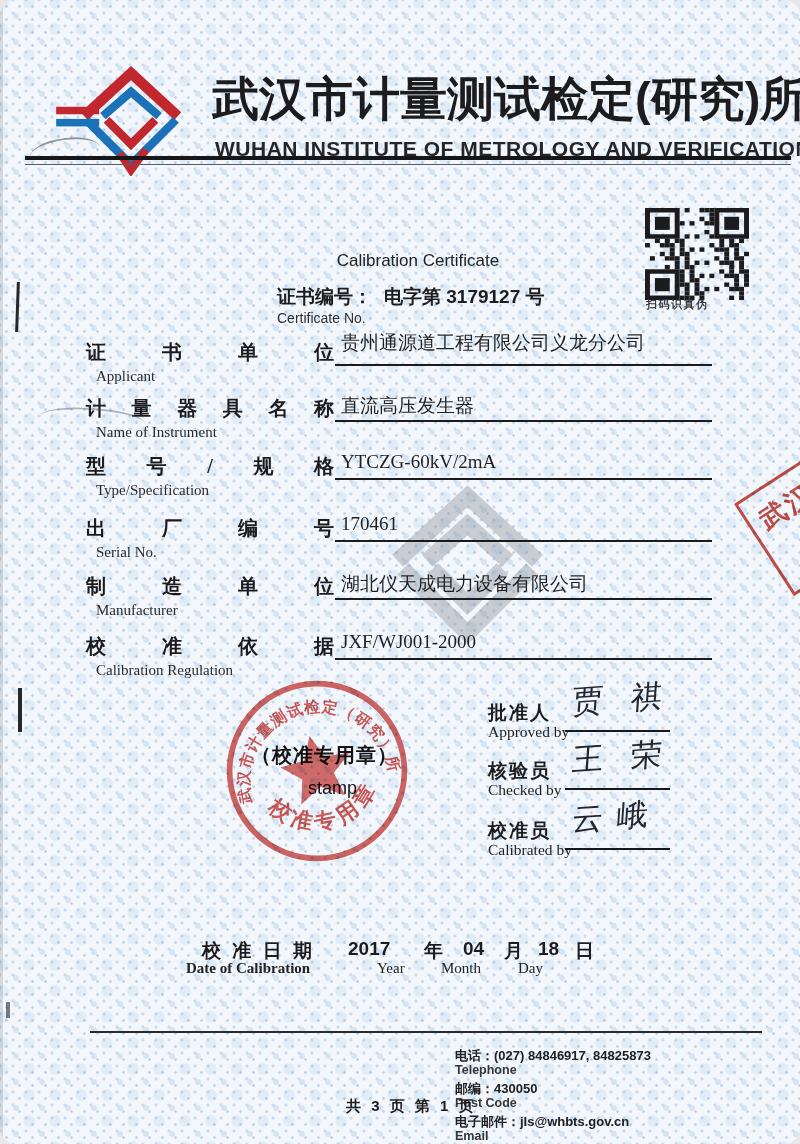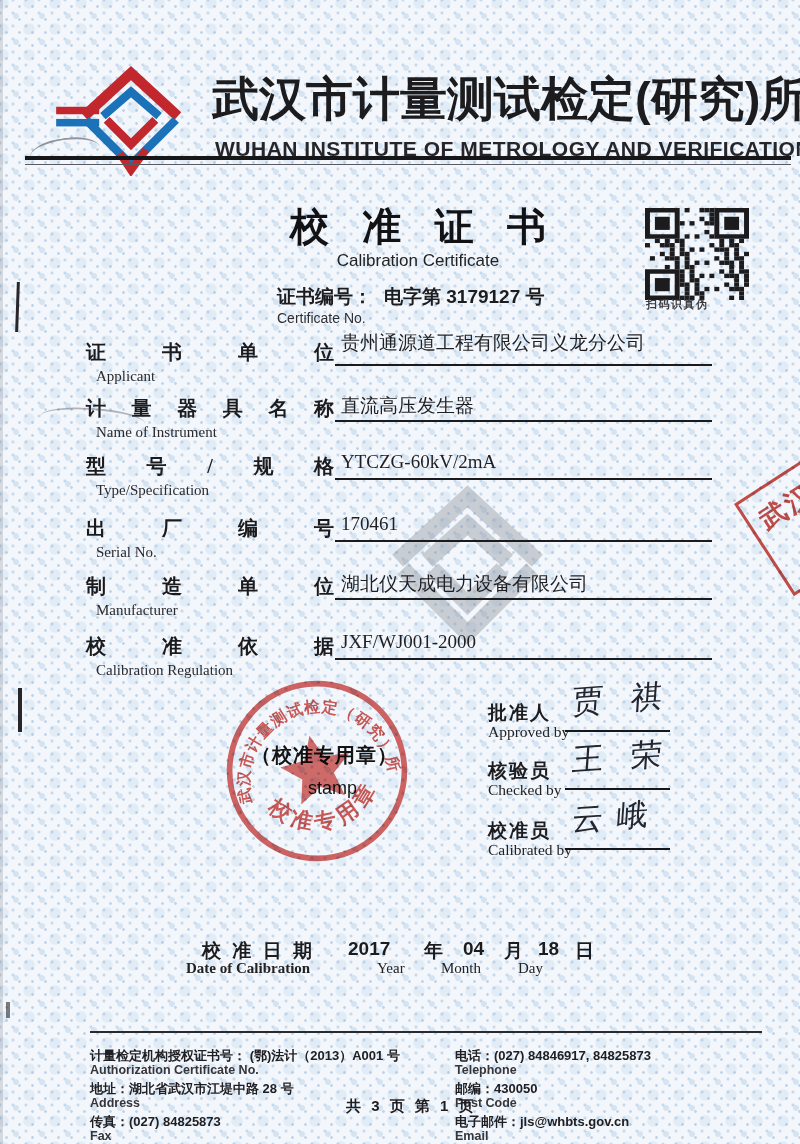--- a/index.html
+++ b/index.html
@@ -7,20 +7,21 @@
     position:relative;width:800px;height:1144px;overflow:hidden;
     font-family:"Liberation Sans",sans-serif;color:#222;
     background-color:#f3f7fb;
     background-image:
       radial-gradient(circle, rgba(120,165,210,.42) 1.1px, transparent 1.6px),
       radial-gradient(circle, rgba(120,165,210,.42) 1.1px, transparent 1.6px),
       radial-gradient(circle, rgba(140,185,225,.30) 2.6px, transparent 3.2px),
       radial-gradient(circle, rgba(160,195,230,.22) 5px, rgba(160,195,230,0) 6.5px);
     background-size:13px 13px,13px 13px,26px 26px,26px 26px;
     background-position:0 0,6.5px 6.5px,3px 3px,16px 16px;
+    border-radius:16px;
   }
   .abs{position:absolute;}
   .jlabel{text-align:justify;text-align-last:justify;text-justify:inter-character;}
 
   
   .inst-cn{left:212px;top:68px;width:585px;font-size:47px;font-weight:800;color:#1c1c1e;white-space:nowrap;letter-spacing:0;}
   .inst-en{left:215px;top:137px;font-size:21px;font-weight:700;color:#26262a;letter-spacing:.5px;white-space:nowrap;}
   .rule1{left:25px;top:156px;width:766px;height:4px;background:#17171a;}
   .rule2{left:25px;top:164px;width:766px;height:1px;background:#5a5a60;}
 
@@ -98,21 +99,20 @@
       <polyline points="32,64 80,112 128,64" stroke="#1b72b8" stroke-width="9"></polyline>
       <polyline points="54,64 80,90 106,64" stroke="#c1272d" stroke-width="9"></polyline>
       <polyline points="68,100 80,118 96,96" stroke="#c1272d" stroke-width="8"></polyline>
     </g>
   </svg>
   <div class="abs inst-cn">武汉市计量测试检定(研究)所</div>
   <div class="abs inst-en">WUHAN INSTITUTE OF METROLOGY AND VERIFICATION</div>
   <div class="abs rule1"></div>
   <div class="abs rule2"></div>
 
-  <div class="abs title-cn jlabel">校准证书</div>
   <div class="abs title-en">Calibration Certificate</div>
   <div class="abs certno">
     <span>证书编号：</span><span class="v">电字第 3179127 号</span>
   </div>
   <div class="abs certno-en">Certificate No.</div>
 
   <svg class="abs qr" width="104" height="92" viewBox="0 0 84 84" preserveAspectRatio="none">
     <g fill="#1c1c1f">
       <path d="M0,0h28v28h-28zM4,4v20h20v-20z"></path>
         <rect x="8" y="8" width="12" height="12"></rect>
@@ -324,28 +324,20 @@
   <div class="abs date-en" style="left:377px;top:960px;">Year</div>
   <div class="abs date-cn" style="left:424px;top:938px;">年</div>
   <div class="abs date-cn" style="left:463px;top:938px;">04</div>
   <div class="abs date-en" style="left:441px;top:960px;">Month</div>
   <div class="abs date-cn" style="left:504px;top:938px;">月</div>
   <div class="abs date-cn" style="left:538px;top:938px;">18</div>
   <div class="abs date-en" style="left:518px;top:960px;">Day</div>
   <div class="abs date-cn" style="left:575px;top:938px;">日</div>
 
   <div class="abs rule3"></div>
-  <div class="fcol" style="left:90px">
-    <div class="cn"><span>计量检定机构授权证书号：</span> <span>(鄂)法计（2013）A001 号</span></div>
-    <div class="en">Authorization Certificate No.</div>
-    <div class="cn">地址：湖北省武汉市江堤中路 28 号</div>
-    <div class="en">Address</div>
-    <div class="cn">传真：(027) 84825873</div>
-    <div class="en">Fax</div>
-  </div>
   <div class="fcol" style="left:455px">
     <div class="cn">电话：(027) 84846917, 84825873</div>
     <div class="en">Telephone</div>
     <div class="cn">邮编：430050</div>
     <div class="en">Post Code</div>
     <div class="cn">电子邮件：jls@whbts.gov.cn</div>
     <div class="en">Email</div>
   </div>
   <div class="abs pageinfo">共 3 页 第 1 页</div>
 

